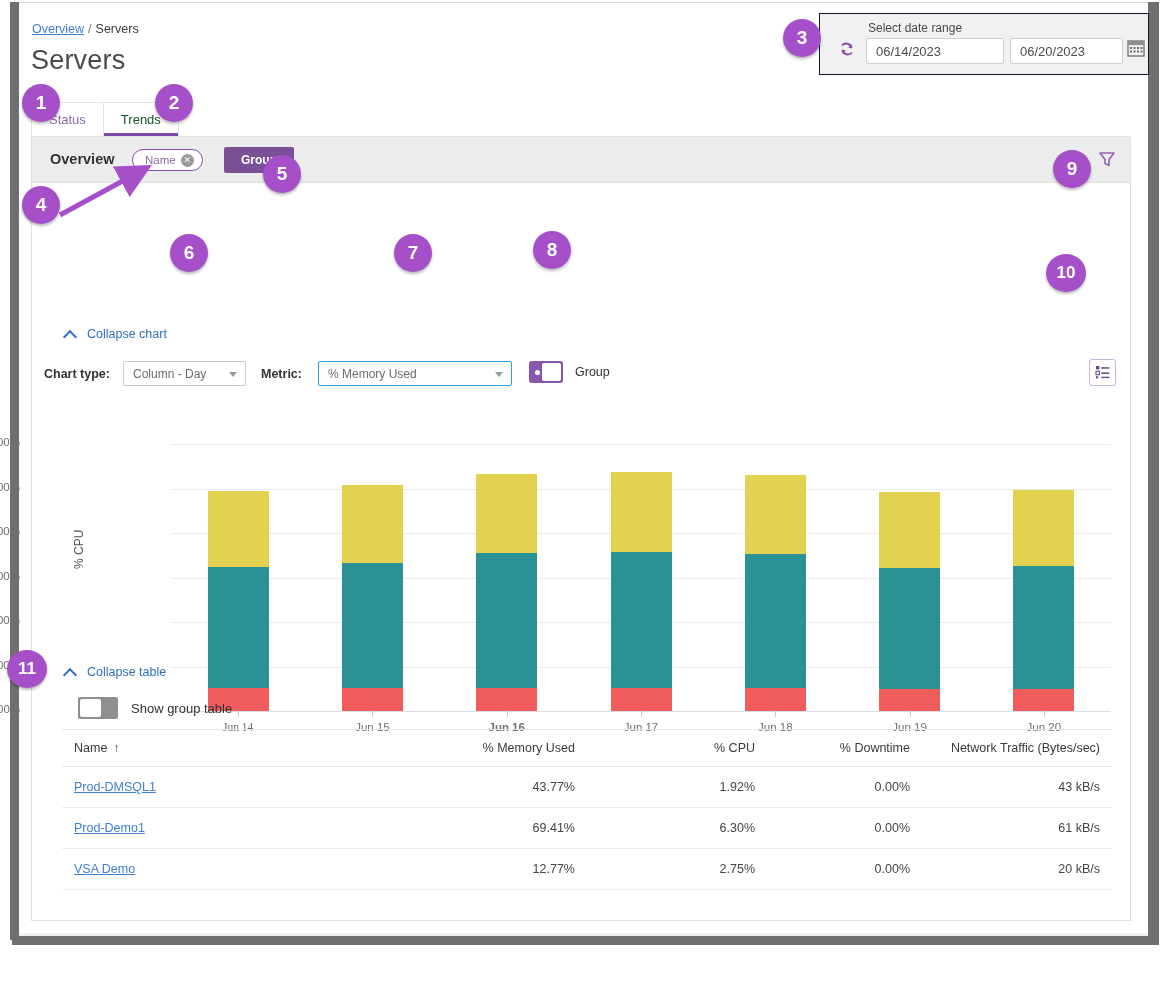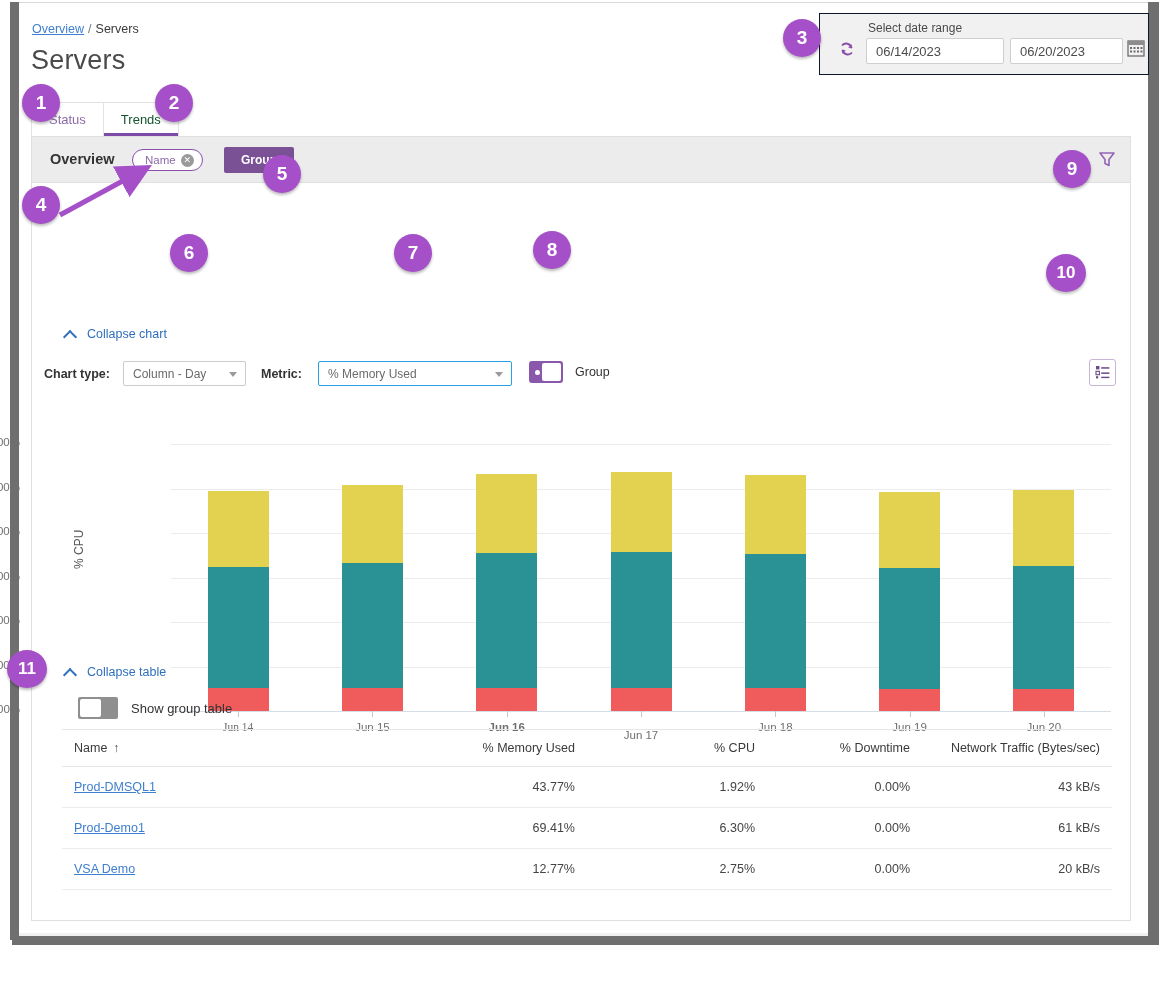--- a/index.html
+++ b/index.html
@@ -626,21 +626,21 @@
               <div class="seg" style="background: rgb(226, 210, 79); top: 30.26px; height: 78.854px;"></div>
             </div>
             <div class="xtick-mark" style="left: 335.714px; top: 267px; height: 6px;"></div>
             <div class="xtick" style="left: 285.714px; width: 100px; top: 277px; font-weight: bold;">Jun 16</div>
             <div class="bar" style="left: 439.5px; top: 0px; height: 267px;">
               <div class="seg" style="background: rgb(240, 92, 92); top: 244.038px; height: 22.962px;"></div>
               <div class="seg" style="background: rgb(42, 145, 149); top: 107.69px; height: 136.348px;"></div>
               <div class="seg" style="background: rgb(226, 210, 79); top: 28.48px; height: 79.21px;"></div>
             </div>
             <div class="xtick-mark" style="left: 470px; top: 267px; height: 6px;"></div>
-            <div class="xtick" style="left: 420px; width: 100px; top: 277px; margin-top: 8px;">Jun 17</div>
+            <div class="xtick" style="left: 420px; width: 100px; top: 277px;">Jun 17</div>
             <div class="bar" style="left: 573.786px; top: 0px; height: 267px;">
               <div class="seg" style="background: rgb(240, 92, 92); top: 244.216px; height: 22.784px;"></div>
               <div class="seg" style="background: rgb(42, 145, 149); top: 109.648px; height: 134.568px;"></div>
               <div class="seg" style="background: rgb(226, 210, 79); top: 31.15px; height: 78.498px;"></div>
             </div>
             <div class="xtick-mark" style="left: 604.286px; top: 267px; height: 6px;"></div>
             <div class="xtick" style="left: 554.286px; width: 100px; top: 277px;">Jun 18</div>
             <div class="bar" style="left: 708.071px; top: 0px; height: 267px;">
               <div class="seg" style="background: rgb(240, 92, 92); top: 244.928px; height: 22.072px;"></div>
               <div class="seg" style="background: rgb(42, 145, 149); top: 123.71px; height: 121.218px;"></div>

